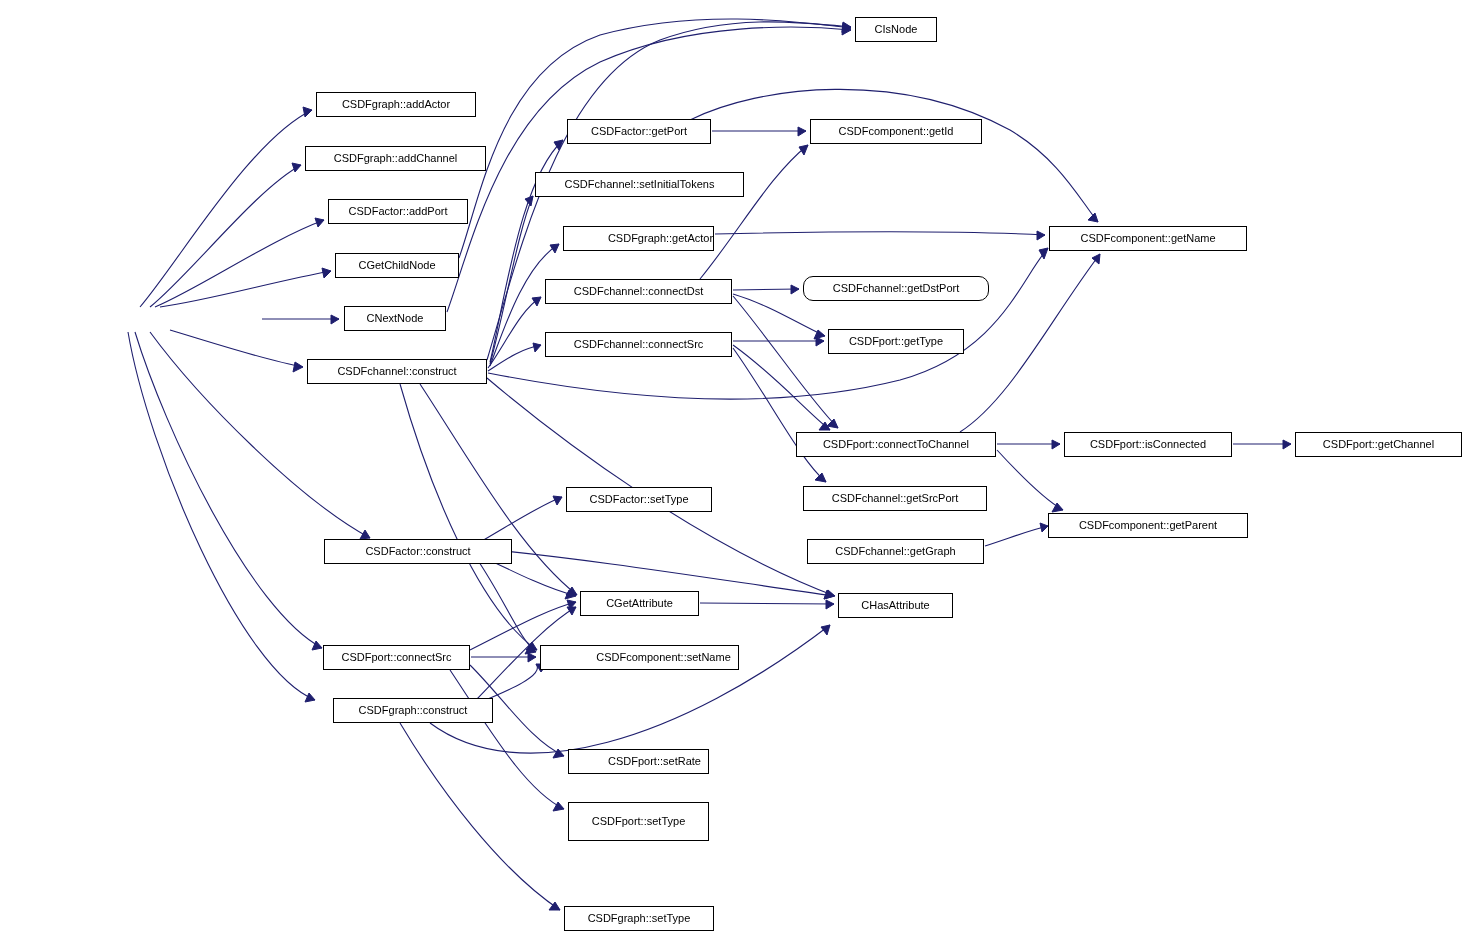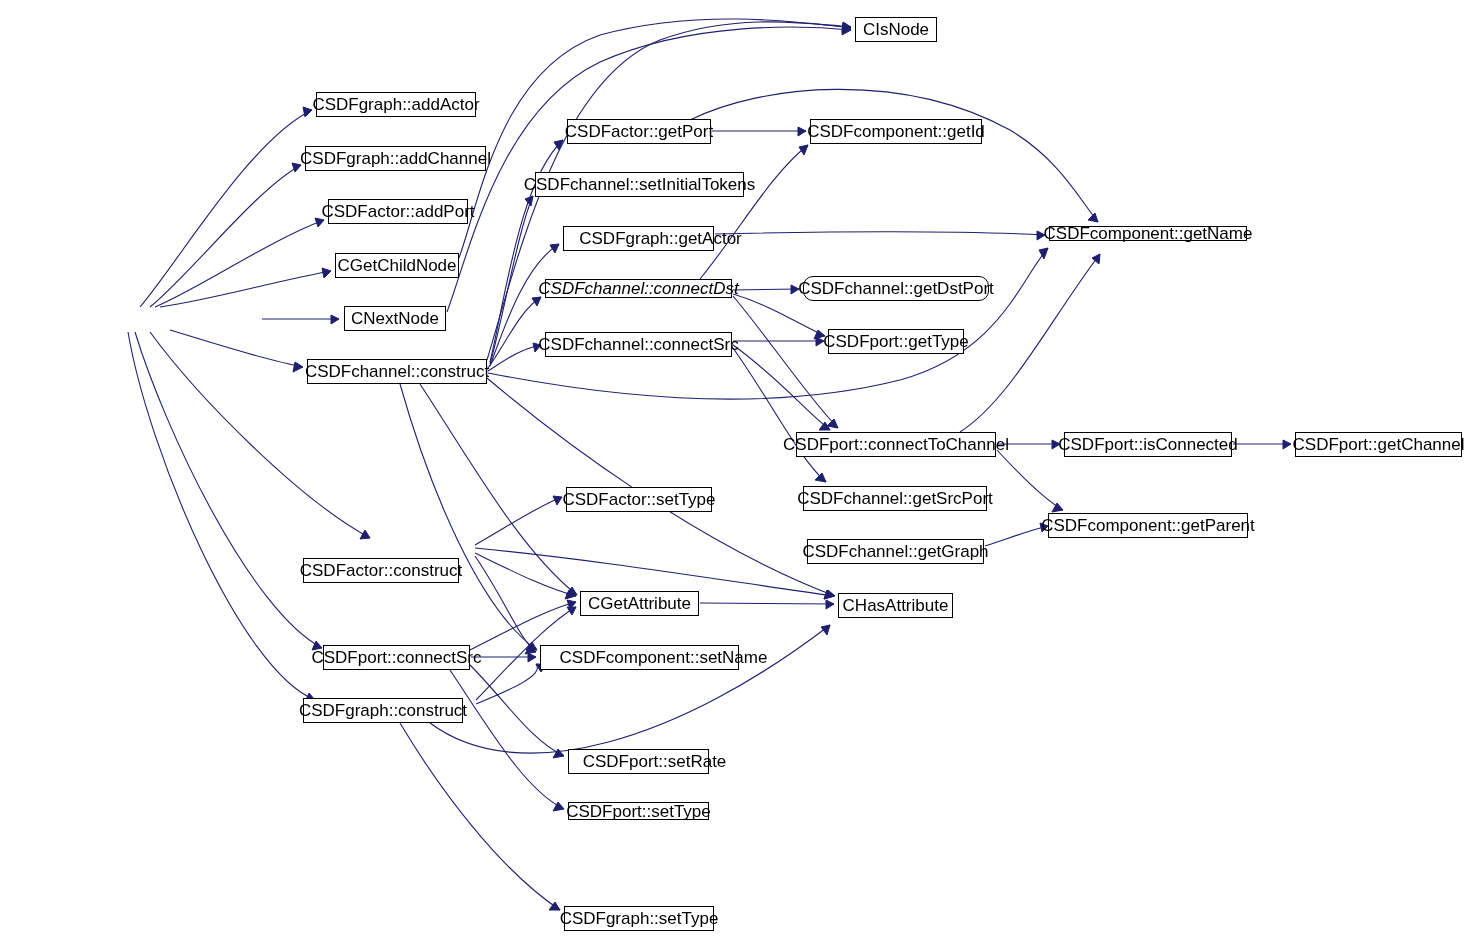--- a/index.html
+++ b/index.html
@@ -1,19 +1,19 @@
 <!DOCTYPE html>
 <html><head>
 <meta charset="utf-8">
 <style>
   html,body{margin:0;padding:0;background:#ffffff;}
   #canvas{position:relative;width:1467px;height:940px;background:#ffffff;
           font-family:"Liberation Sans", sans-serif;overflow:hidden;}
   .node{position:absolute;box-sizing:border-box;border:1px solid #000000;
-        background:#ffffff;color:#000000;font-size:17px;line-height:1;
+        background:#ffffff;color:#000000;font-size:11px;line-height:1;
         display:flex;align-items:center;justify-content:center;white-space:nowrap;}
   .node.root{background:#bfbfbf;}
   svg.edges{position:absolute;left:0;top:0;width:1467px;height:940px;}
   svg.edges path{fill:none;stroke:#1f1f6e;stroke-width:1.1px;}
   svg.edges polygon{fill:#1f1f6e;stroke:#1f1f6e;}
 </style>
 </head>
 <body>
 
 <div id="canvas">
@@ -173,35 +173,35 @@
   <div class="node" style="left:316px;top:92px;width:160px;height:25px;">CSDFgraph::addActor</div>
   <div class="node" style="left:305px;top:146px;width:181px;height:25px;">CSDFgraph::addChannel</div>
   <div class="node" style="left:328px;top:199px;width:140px;height:25px;">CSDFactor::addPort</div>
   <div class="node" style="left:335px;top:253px;width:124px;height:25px;">CGetChildNode</div>
   <div class="node" style="left:344px;top:306px;width:102px;height:25px;">CNextNode</div>
   <div class="node" style="left:307px;top:359px;width:180px;height:25px;">CSDFchannel::construct</div>
   <div class="node" style="left:855px;top:17px;width:82px;height:25px;">CIsNode</div>
   <div class="node" style="left:567px;top:119px;width:144px;height:25px;">CSDFactor::getPort</div>
   <div class="node" style="left:535px;top:172px;width:209px;height:25px;">CSDFchannel::setInitialTokens</div>
   <div class="node" style="left:563px;top:226px;width:151px;height:25px;padding-left:44px;">CSDFgraph::getActor</div>
-  <div class="node" style="left:545px;top:279px;width:187px;height:19px;font-style:italic;">CSDFchannel::connectDst</div>
+  <div class="node" style="left:545px;top:279px;width:187px;height:25px;">CSDFchannel::connectDst</div>
   <div class="node" style="left:545px;top:332px;width:187px;height:25px;">CSDFchannel::connectSrc</div>
   <div class="node" style="left:810px;top:119px;width:172px;height:25px;">CSDFcomponent::getId</div>
-  <div class="node" style="left:1049px;top:226px;width:198px;height:15px;">CSDFcomponent::getName</div>
+  <div class="node" style="left:1049px;top:226px;width:198px;height:25px;">CSDFcomponent::getName</div>
   <div class="node" style="left:803px;top:276px;width:186px;height:25px;border-radius:10px;">CSDFchannel::getDstPort</div>
   <div class="node" style="left:828px;top:329px;width:136px;height:25px;">CSDFport::getType</div>
   <div class="node" style="left:796px;top:432px;width:200px;height:25px;">CSDFport::connectToChannel</div>
   <div class="node" style="left:1064px;top:432px;width:168px;height:25px;">CSDFport::isConnected</div>
   <div class="node" style="left:1295px;top:432px;width:167px;height:25px;">CSDFport::getChannel</div>
   <div class="node" style="left:803px;top:486px;width:184px;height:25px;">CSDFchannel::getSrcPort</div>
   <div class="node" style="left:1048px;top:513px;width:200px;height:25px;">CSDFcomponent::getParent</div>
   <div class="node" style="left:807px;top:539px;width:177px;height:25px;">CSDFchannel::getGraph</div>
   <div class="node" style="left:566px;top:487px;width:146px;height:25px;text-align:right;">CSDFactor::setType</div>
-  <div class="node" style="left:303px;top:539px;width:156px;height:25px;margin-top:19px;">CSDFactor::construct</div>
+  <div class="node" style="left:324px;top:539px;width:188px;height:25px;">CSDFactor::construct</div>
   <div class="node" style="left:580px;top:591px;width:119px;height:25px;">CGetAttribute</div>
   <div class="node" style="left:838px;top:593px;width:115px;height:25px;">CHasAttribute</div>
   <div class="node" style="left:323px;top:645px;width:147px;height:25px;">CSDFport::connectSrc</div>
   <div class="node" style="left:540px;top:645px;width:199px;height:25px;padding-left:48px;">CSDFcomponent::setName</div>
-  <div class="node" style="left:303px;top:698px;width:160px;height:25px;">CSDFgraph::construct</div>
+  <div class="node" style="left:333px;top:698px;width:160px;height:25px;">CSDFgraph::construct</div>
   <div class="node" style="left:568px;top:749px;width:141px;height:25px;padding-left:32px;">CSDFport::setRate</div>
-  <div class="node" style="left:568px;top:802px;width:141px;height:18px;">CSDFport::setType</div>
+  <div class="node" style="left:568px;top:802px;width:141px;height:39px;">CSDFport::setType</div>
   <div class="node" style="left:564px;top:906px;width:150px;height:25px;">CSDFgraph::setType</div>
 </div>
 
 </body></html>

